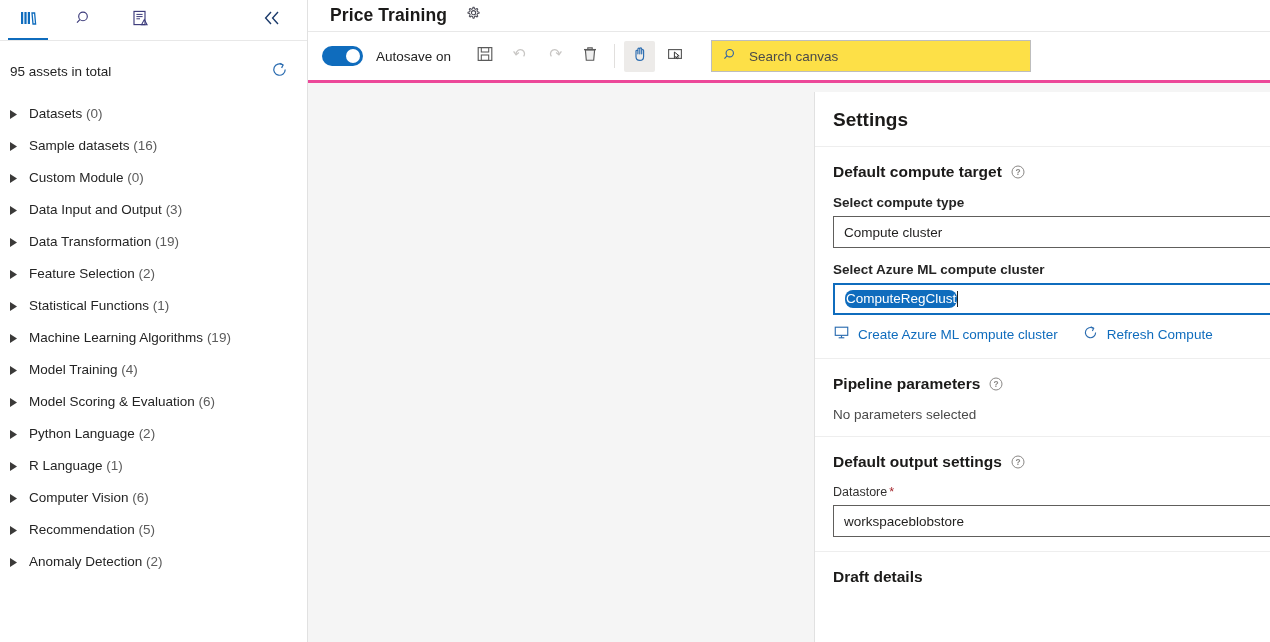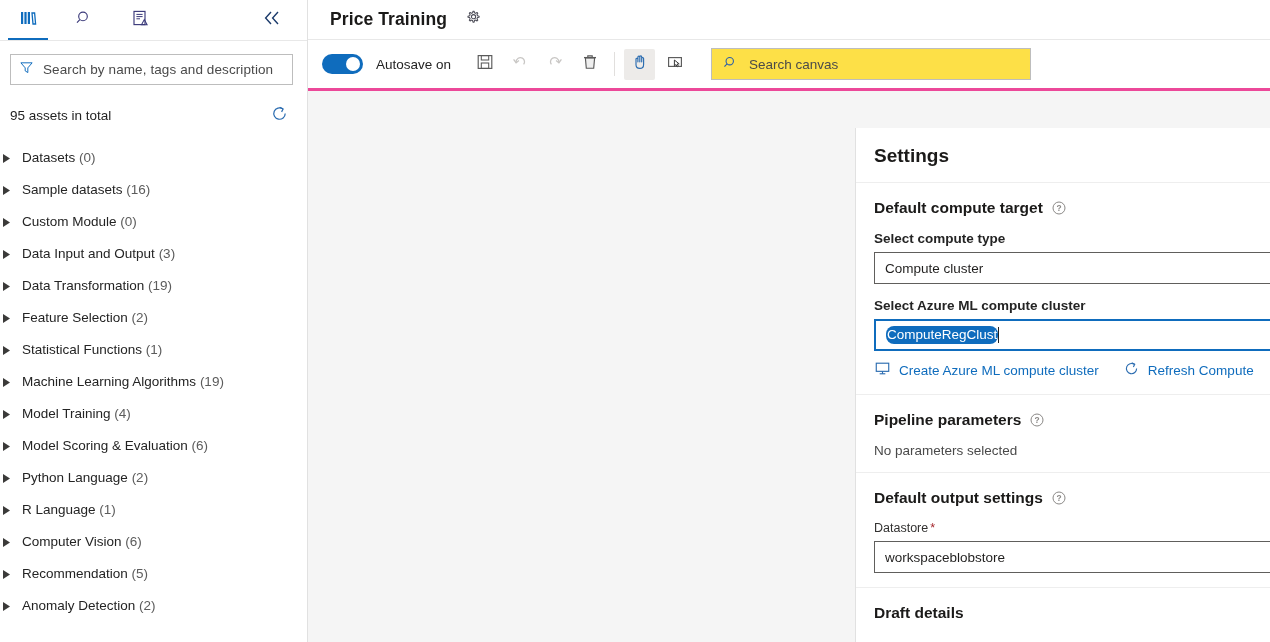--- a/index.html
+++ b/index.html
@@ -55,41 +55,41 @@
   }
   .sb-search-text { font-size: 13.5px; color: #4a4a4a; letter-spacing: .1px; }
   .sb-assets {
     display: flex; align-items: center; justify-content: space-between;
     padding: 0 18px 0 10px;
     height: 52px;
     margin-top: 4px;
   }
   .sb-assets-label { font-size: 13.5px; color: #242424; }
   .sb-refresh { cursor: pointer; display:flex; }
-  .sb-tree { flex: 1; overflow: hidden; }
+  .sb-tree { flex: 1; overflow: hidden; padding-left: 7px; }
   .tree-item {
     height: 32px;
     display: flex; align-items: center;
     gap: 11px;
     font-size: 13.5px;
     color: #242424;
     cursor: pointer;
     padding-left: 2px;
   }
   .tri {
     width: 9px; height: 11px;
     flex: 0 0 9px;
   }
   .tree-label { white-space: nowrap; }
   .tree-label .cnt { color: #5c5c5c; }
 
   
   .main { flex: 1; display: flex; flex-direction: column; min-width: 0; position: relative; }
   .title-bar {
-    height: 40px;
+    height: 32px;
     display: flex; align-items: center;
     gap: 16px;
     padding-left: 22px;
     background: #fff;
     border-bottom: 1px solid #e8e8e8;
   }
   .pipeline-title { font-size: 17.5px; font-weight: 600; color: #1b1a19; letter-spacing: .1px; }
   .title-gear { cursor: pointer; display: flex; }
 
   .toolbar {
@@ -138,25 +138,24 @@
     flex: 1;
     background: #f5f5f5;
     position: relative;
     overflow: hidden;
   }
 
   
   .settings {
     position: absolute;
     top: 92px; right: 0; bottom: 0;
-    width: 415px;
+    width: 456px;
     background: #fff;
     border-left: 1px solid #e1e1e1;
     overflow: hidden;
-    margin-top: 36px;
   }
   .settings-head {
     padding: 17px 0 15px 18px;
     border-bottom: 1px solid #eeeeee;
   }
   .settings-title { font-size: 19px; font-weight: 600; color: #1b1a19; }
   .sec { padding: 16px 0 14px 18px; border-bottom: 1px solid #eeeeee; }
   .sec-head {
     display: flex; align-items: center; gap: 9px;
     font-size: 15.5px; font-weight: 600; color: #1b1a19;
@@ -240,30 +239,20 @@
       <div class="sb-collapse">
         <span>
           <svg width="22" height="18" viewBox="0 0 22 18">
             <polyline points="10,3 4.6,9 10,15" fill="none" stroke="#1b3a6b" stroke-width="1.4"></polyline>
             <polyline points="17,3 11.6,9 17,15" fill="none" stroke="#1b3a6b" stroke-width="1.4"></polyline>
           </svg>
         </span>
       </div>
     </div>
 
-    <div class="sb-search-wrap">
-      <div class="sb-search">
-        <span>
-          <svg width="15" height="15" viewBox="0 0 16 16">
-            <path d="M2 3 L14 3 L9.4 8.4 L9.4 13.4 L6.6 11.6 L6.6 8.4 Z" fill="none" stroke="#0f6cbd" stroke-width="1.05"></path>
-          </svg>
-        </span>
-        <span class="sb-search-text">Search by name, tags and description</span>
-      </div>
-    </div>
 
     <div class="sb-assets">
       <span class="sb-assets-label">95 assets in total</span>
       <span class="sb-refresh">
         <span>
           <svg width="19" height="19" viewBox="0 0 20 20">
             <path d="M16 10 A6 6 0 1 1 13.4 5.1" fill="none" stroke="#2b6cb0" stroke-width="1.3"></path>
             <polyline points="10.2,3.4 13.8,5.2 12.2,8.3" fill="none" stroke="#2b6cb0" stroke-width="1.3"></polyline>
           </svg>
         </span>

